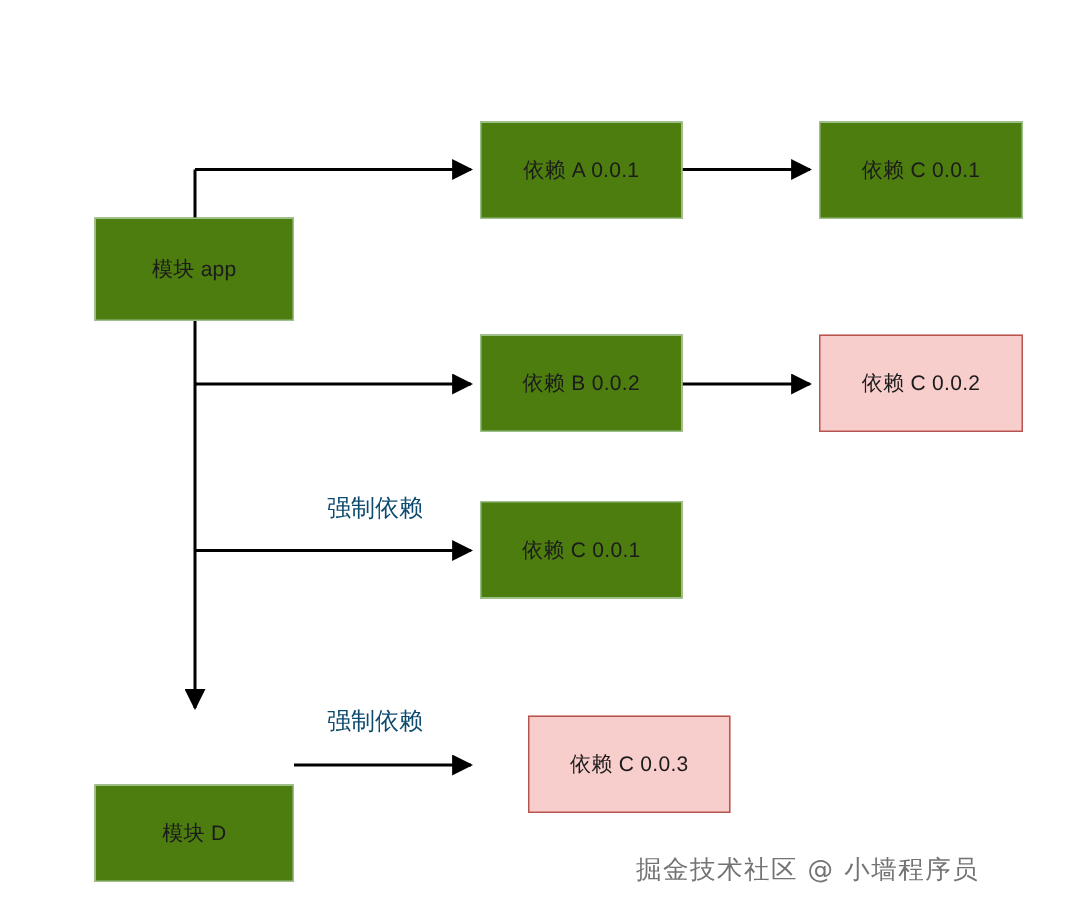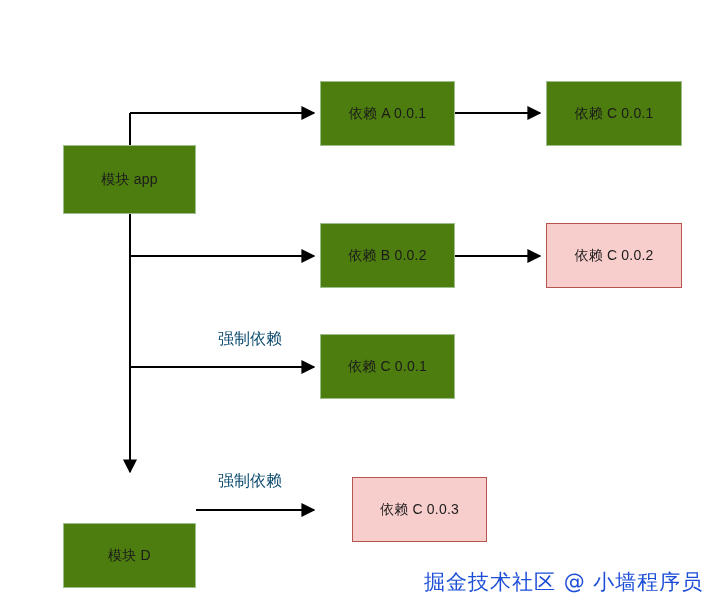--- a/index.html
+++ b/index.html
@@ -51,22 +51,22 @@
   #edges {
     position: absolute;
     left: 0;
     top: 0;
     width: 724px;
     height: 610px;
     z-index: 2;
   }
   .watermark {
     position: absolute;
-    font-size: 21px;
-    color: #1d4ed8;
+    font-size: 17px;
+    color: #737373;
     white-space: nowrap;
     letter-spacing: 1px;
     z-index: 5;
     font-family: "DejaVu Sans", sans-serif;
   }
 </style>
 </head>
 <body>
 
 <div id="canvas">

